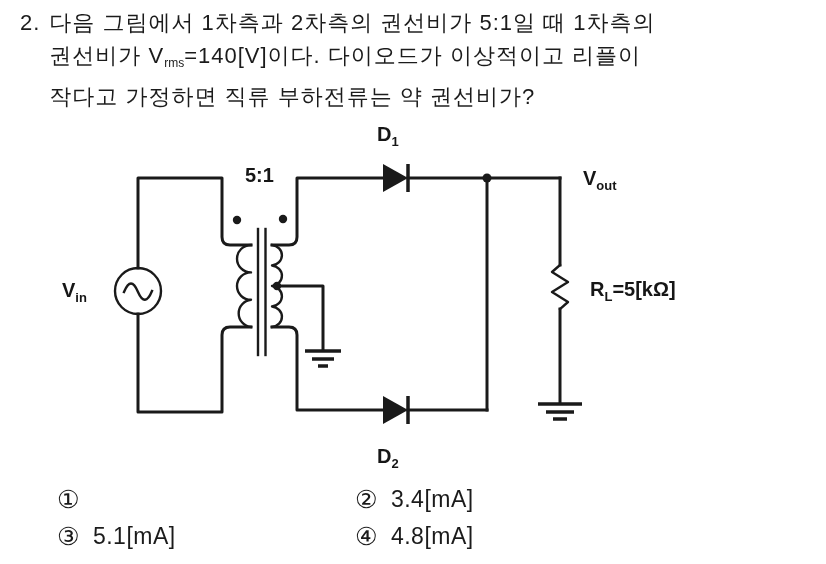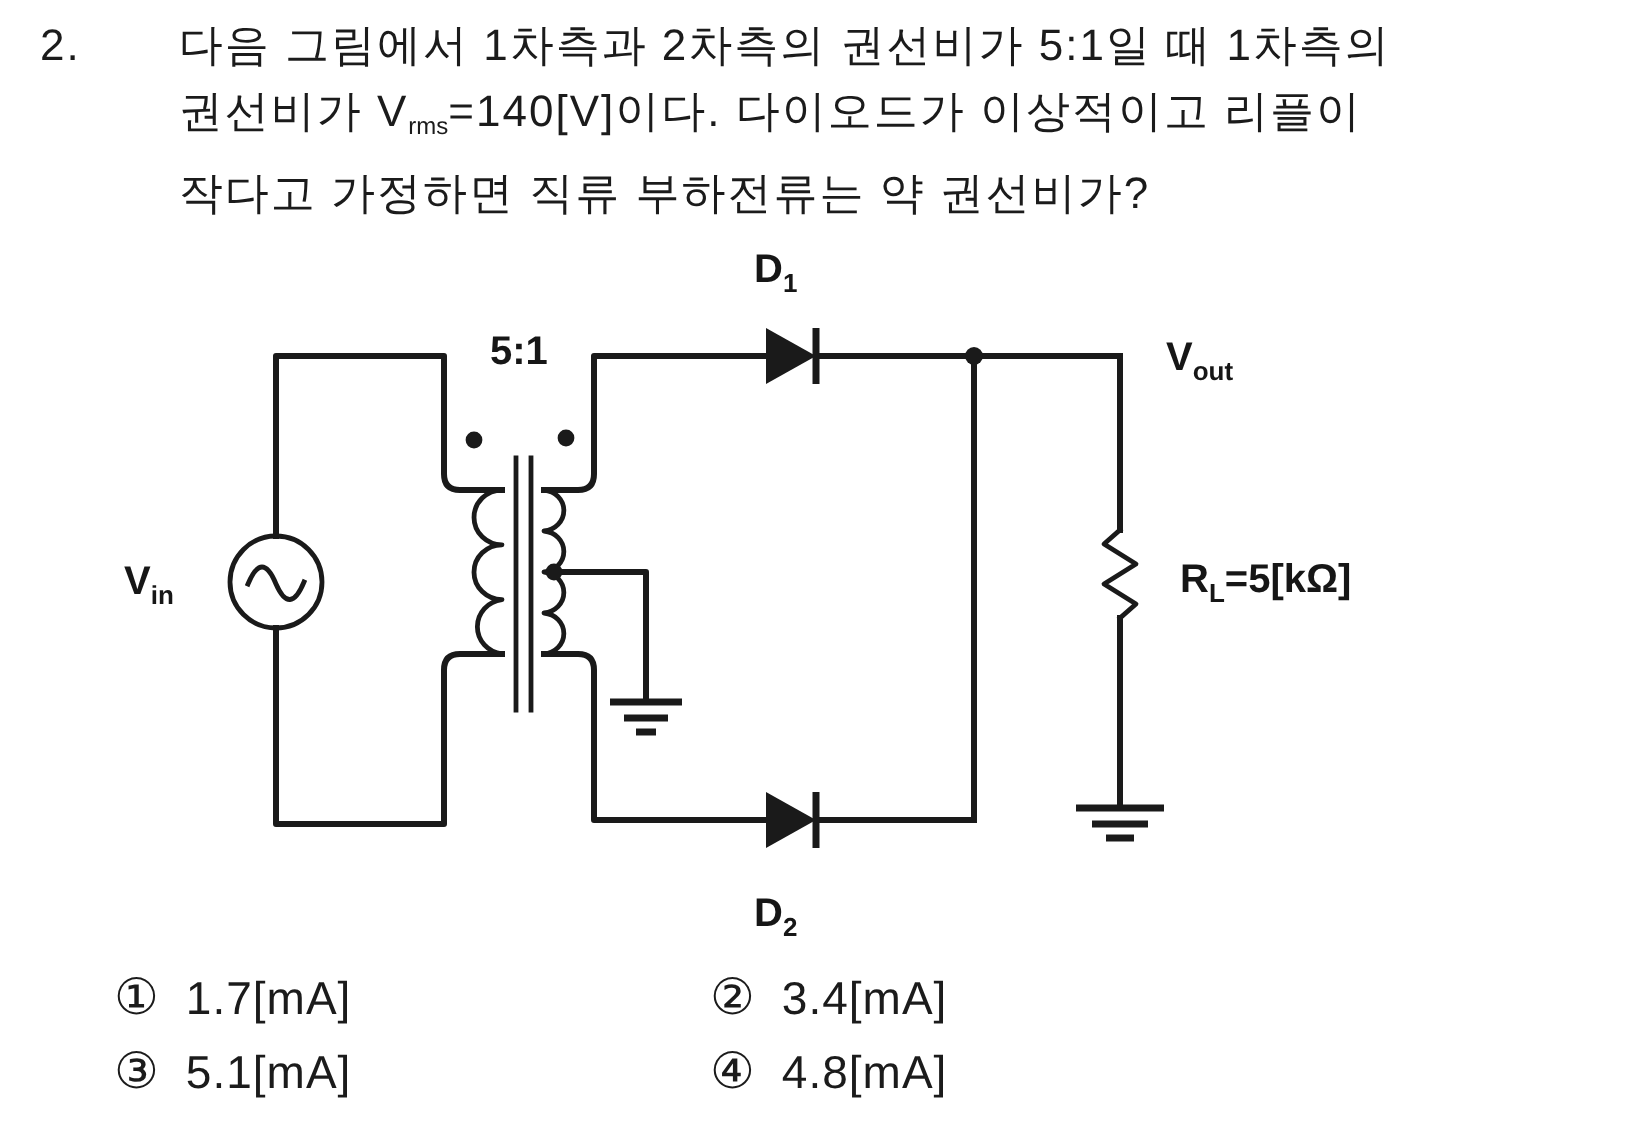--- a/index.html
+++ b/index.html
@@ -12,21 +12,21 @@
     overflow:hidden;
   }
   .question {
     position:absolute; left:20px; top:6px;
     display:flex;
     font-size:22px; line-height:33px; letter-spacing:1px;
     font-weight:500;
   }
   .qnum { margin-right:9px; white-space:nowrap; }
   .qbody { width:760px; }
-  .qline { white-space:nowrap;margin-left:40px; }
+  .qline { white-space:nowrap; }
   .qsub { font-size:12px; vertical-align:-4px; letter-spacing:0; }
   .circuit-svg { position:absolute; left:0; top:105px; }
   .wire { stroke:#1a1a1a; stroke-width:3; fill:none; stroke-linejoin:round; stroke-linecap:square; }
   .thin { stroke-width:2.4; }
   .gnd  { stroke:#1a1a1a; stroke-width:3.5; fill:none; stroke-linecap:butt; }
   .fillink { fill:#1a1a1a; stroke:none; }
   .bar { stroke:#1a1a1a; stroke-width:3.5; fill:none; }
   .clabel { font-size:20px; font-weight:600; fill:#161616; font-family:"Liberation Sans","DejaVu Sans",sans-serif; }
   .csub { font-size:13px; font-weight:600; }
   .choices {
@@ -106,21 +106,20 @@
   <text x="62" y="192" class="clabel"><tspan>V</tspan><tspan class="csub" dy="5">in</tspan></text>
   <text x="377" y="36" class="clabel"><tspan>D</tspan><tspan class="csub" dy="5">1</tspan></text>
   <text x="377" y="358" class="clabel"><tspan>D</tspan><tspan class="csub" dy="5">2</tspan></text>
   <text x="583" y="80" class="clabel"><tspan>V</tspan><tspan class="csub" dy="5">out</tspan></text>
   <text x="590" y="191" class="clabel"><tspan>R</tspan><tspan class="csub" dy="5">L</tspan><tspan dy="-5">=5[kΩ]</tspan></text>
 </svg>
 
 <div class="choices">
   <div class="choice">
     <span class="marker">①</span>
-    <span>1.7[mA]</span>
   </div>
   <div class="choice">
     <span class="marker">②</span>
     <span>3.4[mA]</span>
   </div>
   <div class="choice">
     <span class="marker">③</span>
     <span>5.1[mA]</span>
   </div>
   <div class="choice">

